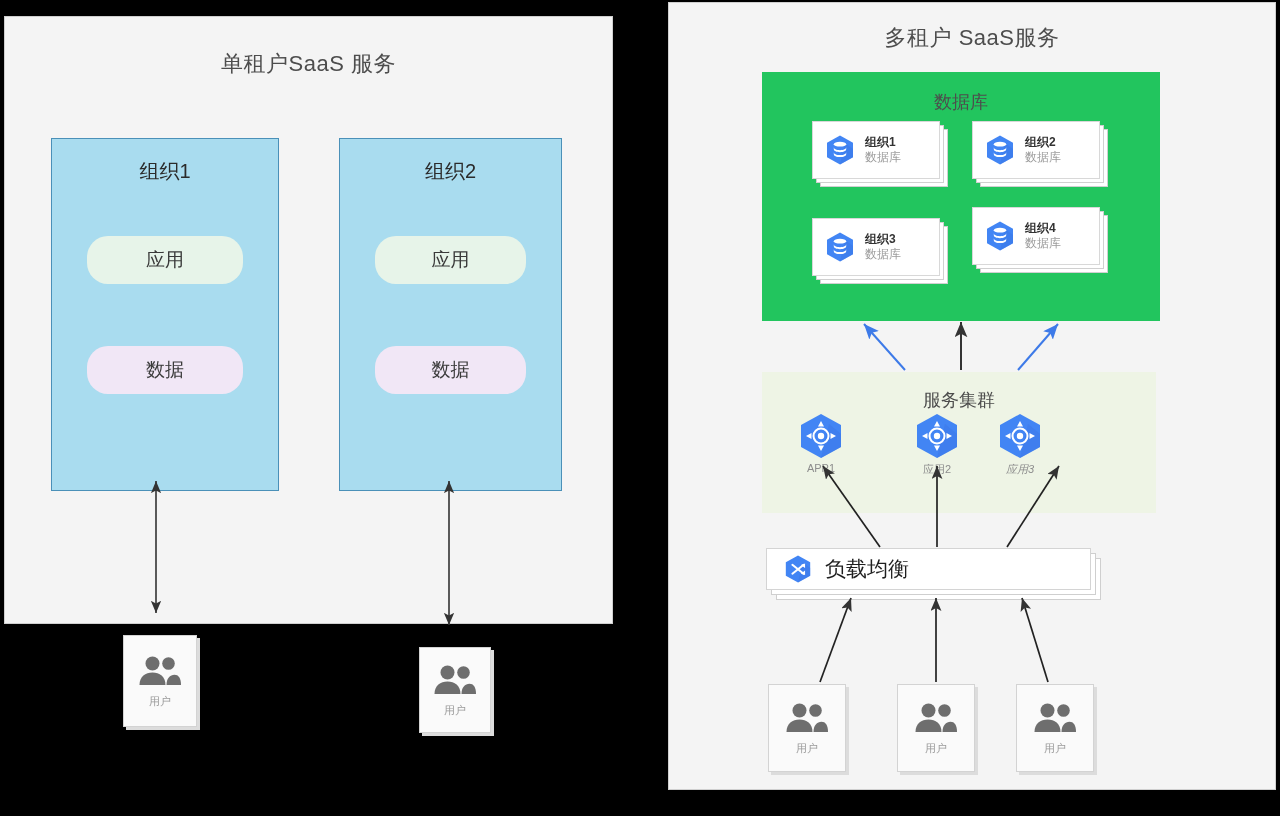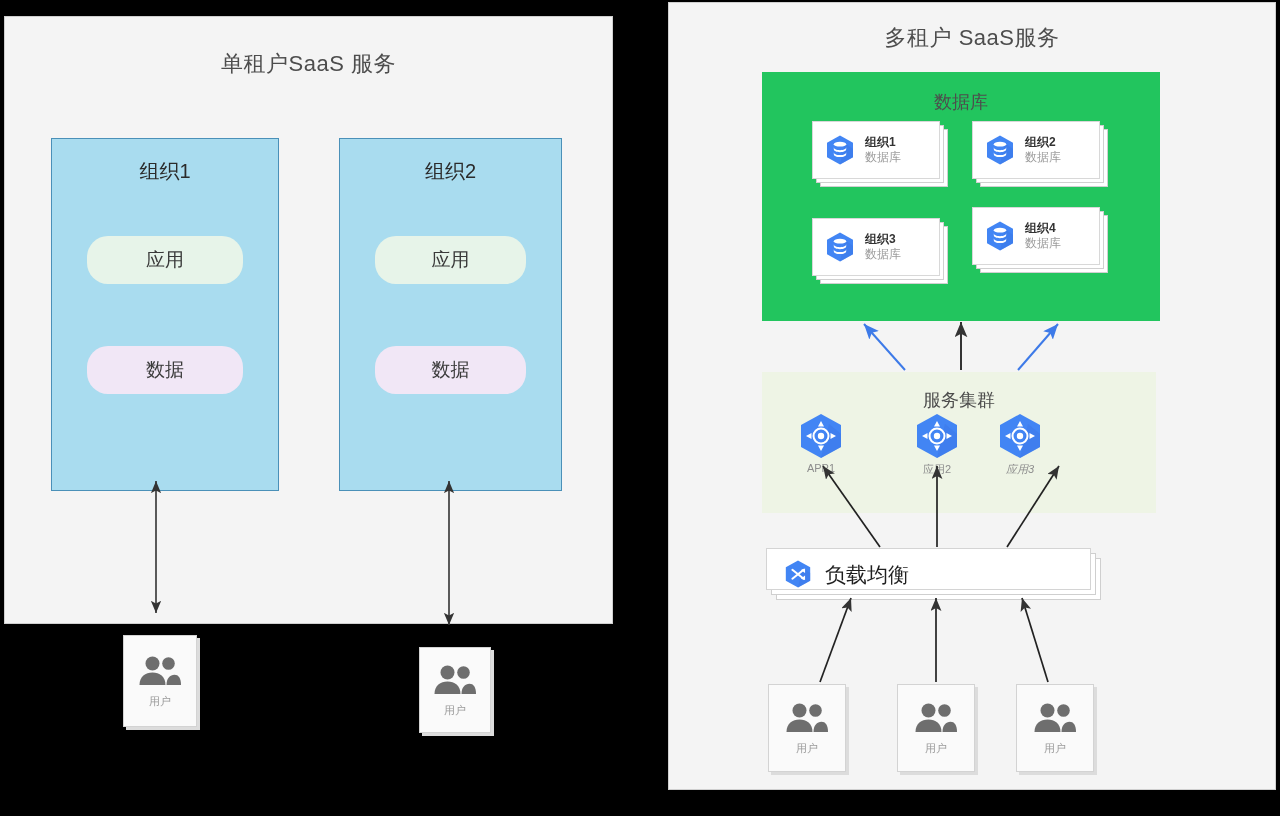--- a/index.html
+++ b/index.html
@@ -110,21 +110,21 @@
     font-size: 11px; color: #8d8d8d; margin-top: 2px; display: block;
   }
   #app-node-1 { left: 793px; top: 412px; }
   #app-node-2 { left: 909px; top: 412px; }
   #app-node-3 { left: 992px;top: 412px; font-style: italic; }
 
   
   #lb-card {
     position: absolute; left: 766px; top: 548px; width: 325px; height: 42px;
     background: #ffffff; border: 1px solid #d4d4d4;
-    display: flex; align-items: flex-end; gap: 12px; padding-left: 16px;
+    display: flex; align-items: center; gap: 12px; padding-left: 16px;
     box-shadow: 5px 5px 0 -1px #ffffff, 5px 5px 0 0 #cfcfcf,
                 10px 10px 0 -1px #ffffff, 10px 10px 0 0 #cfcfcf;
   }
   #lb-card .lb-text { font-size: 21px; color: #1f1f1f; }
   #lb-card .hexwrap { width: 30px; height: 30px; display: block; }
 
   
   .edges { position: absolute; left: 0; top: 0; width: 1280px; height: 816px;
            pointer-events: none; }
 </style>

